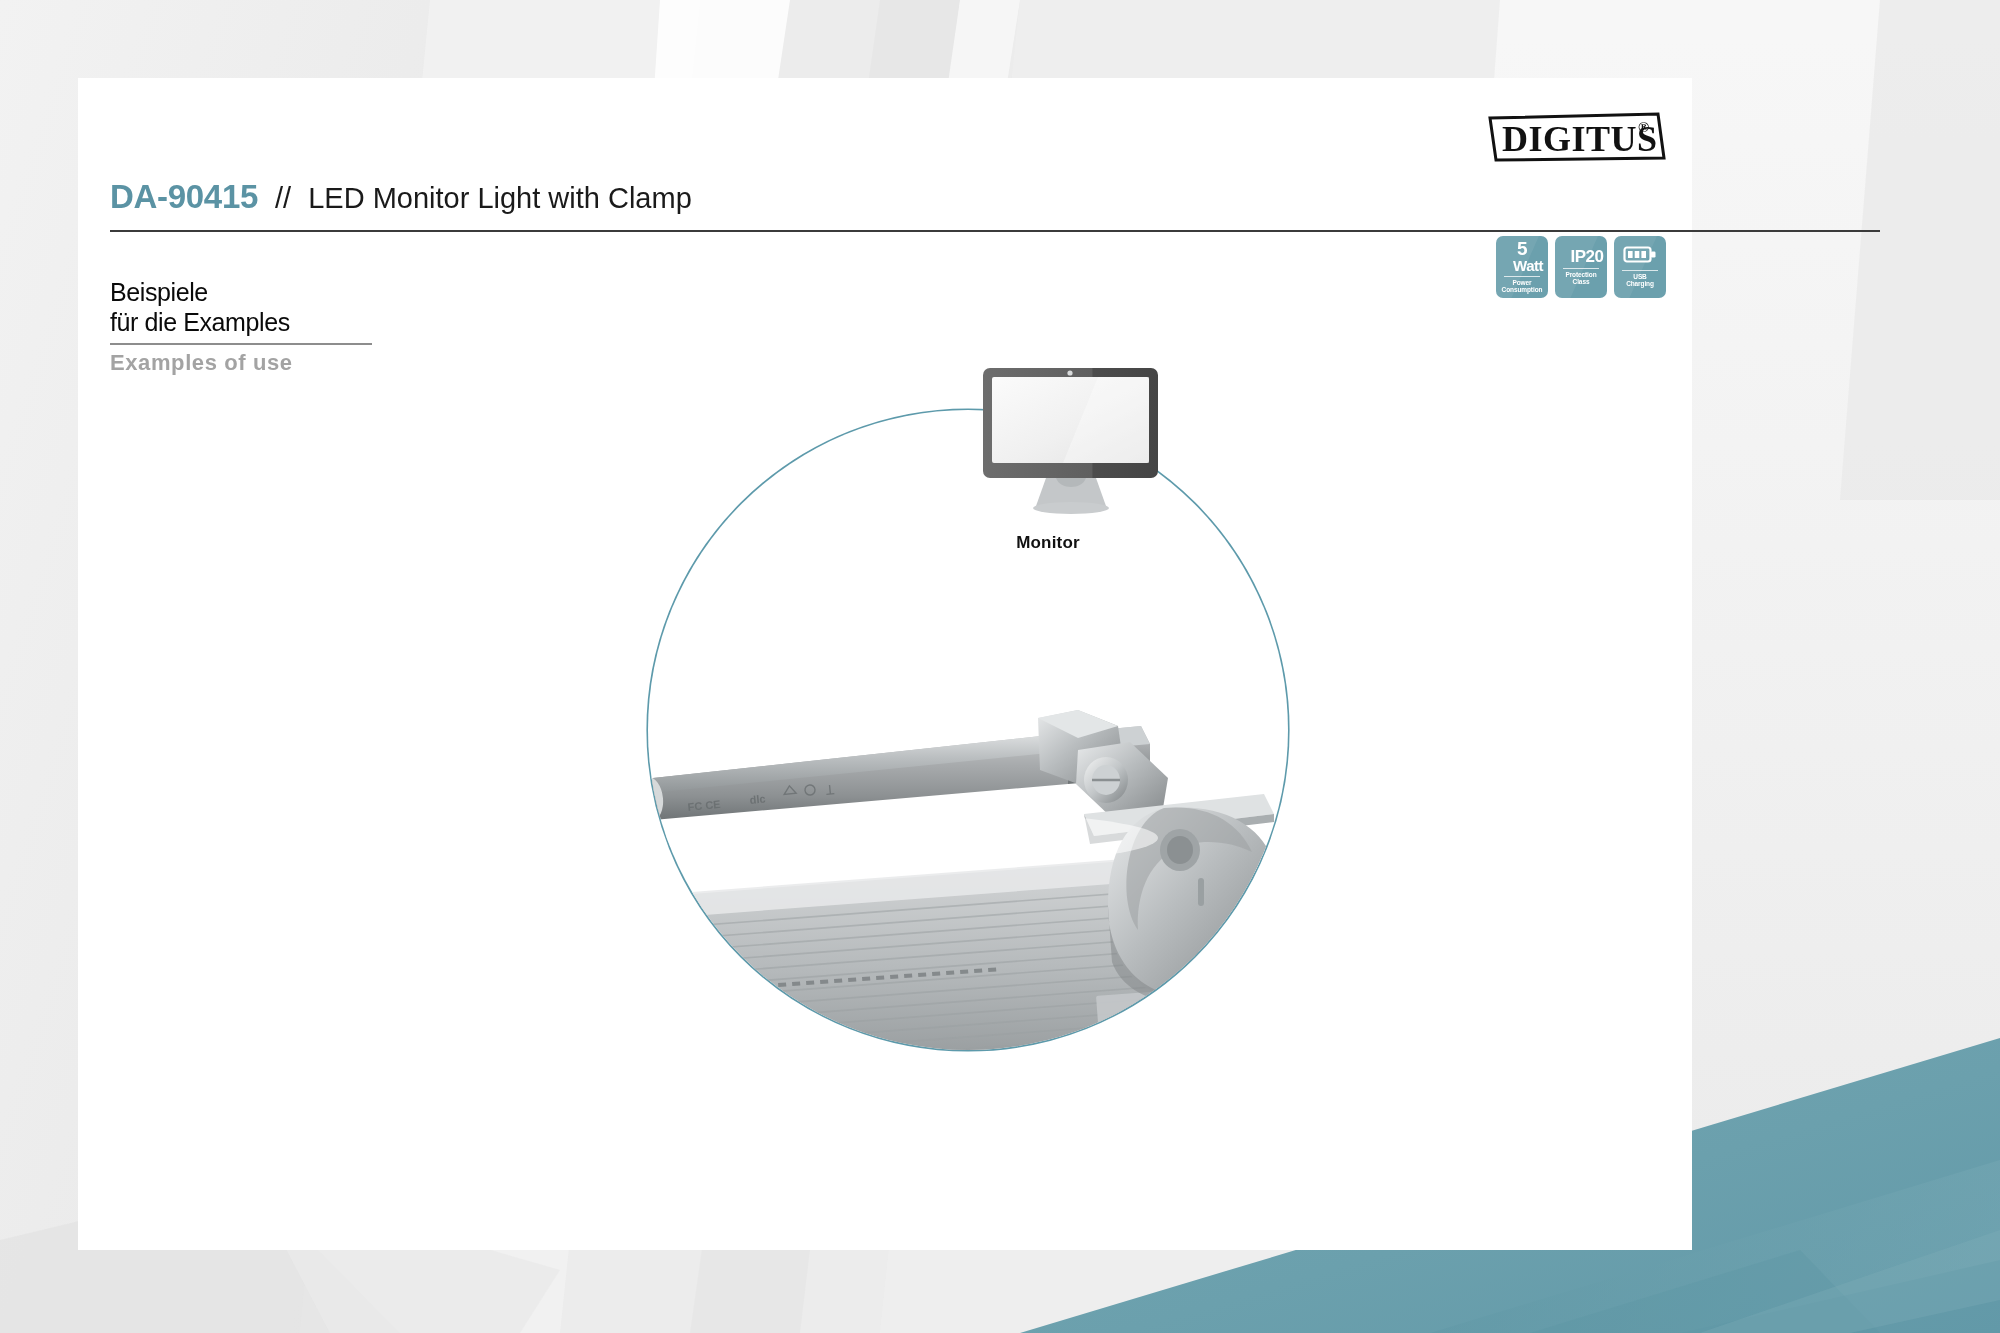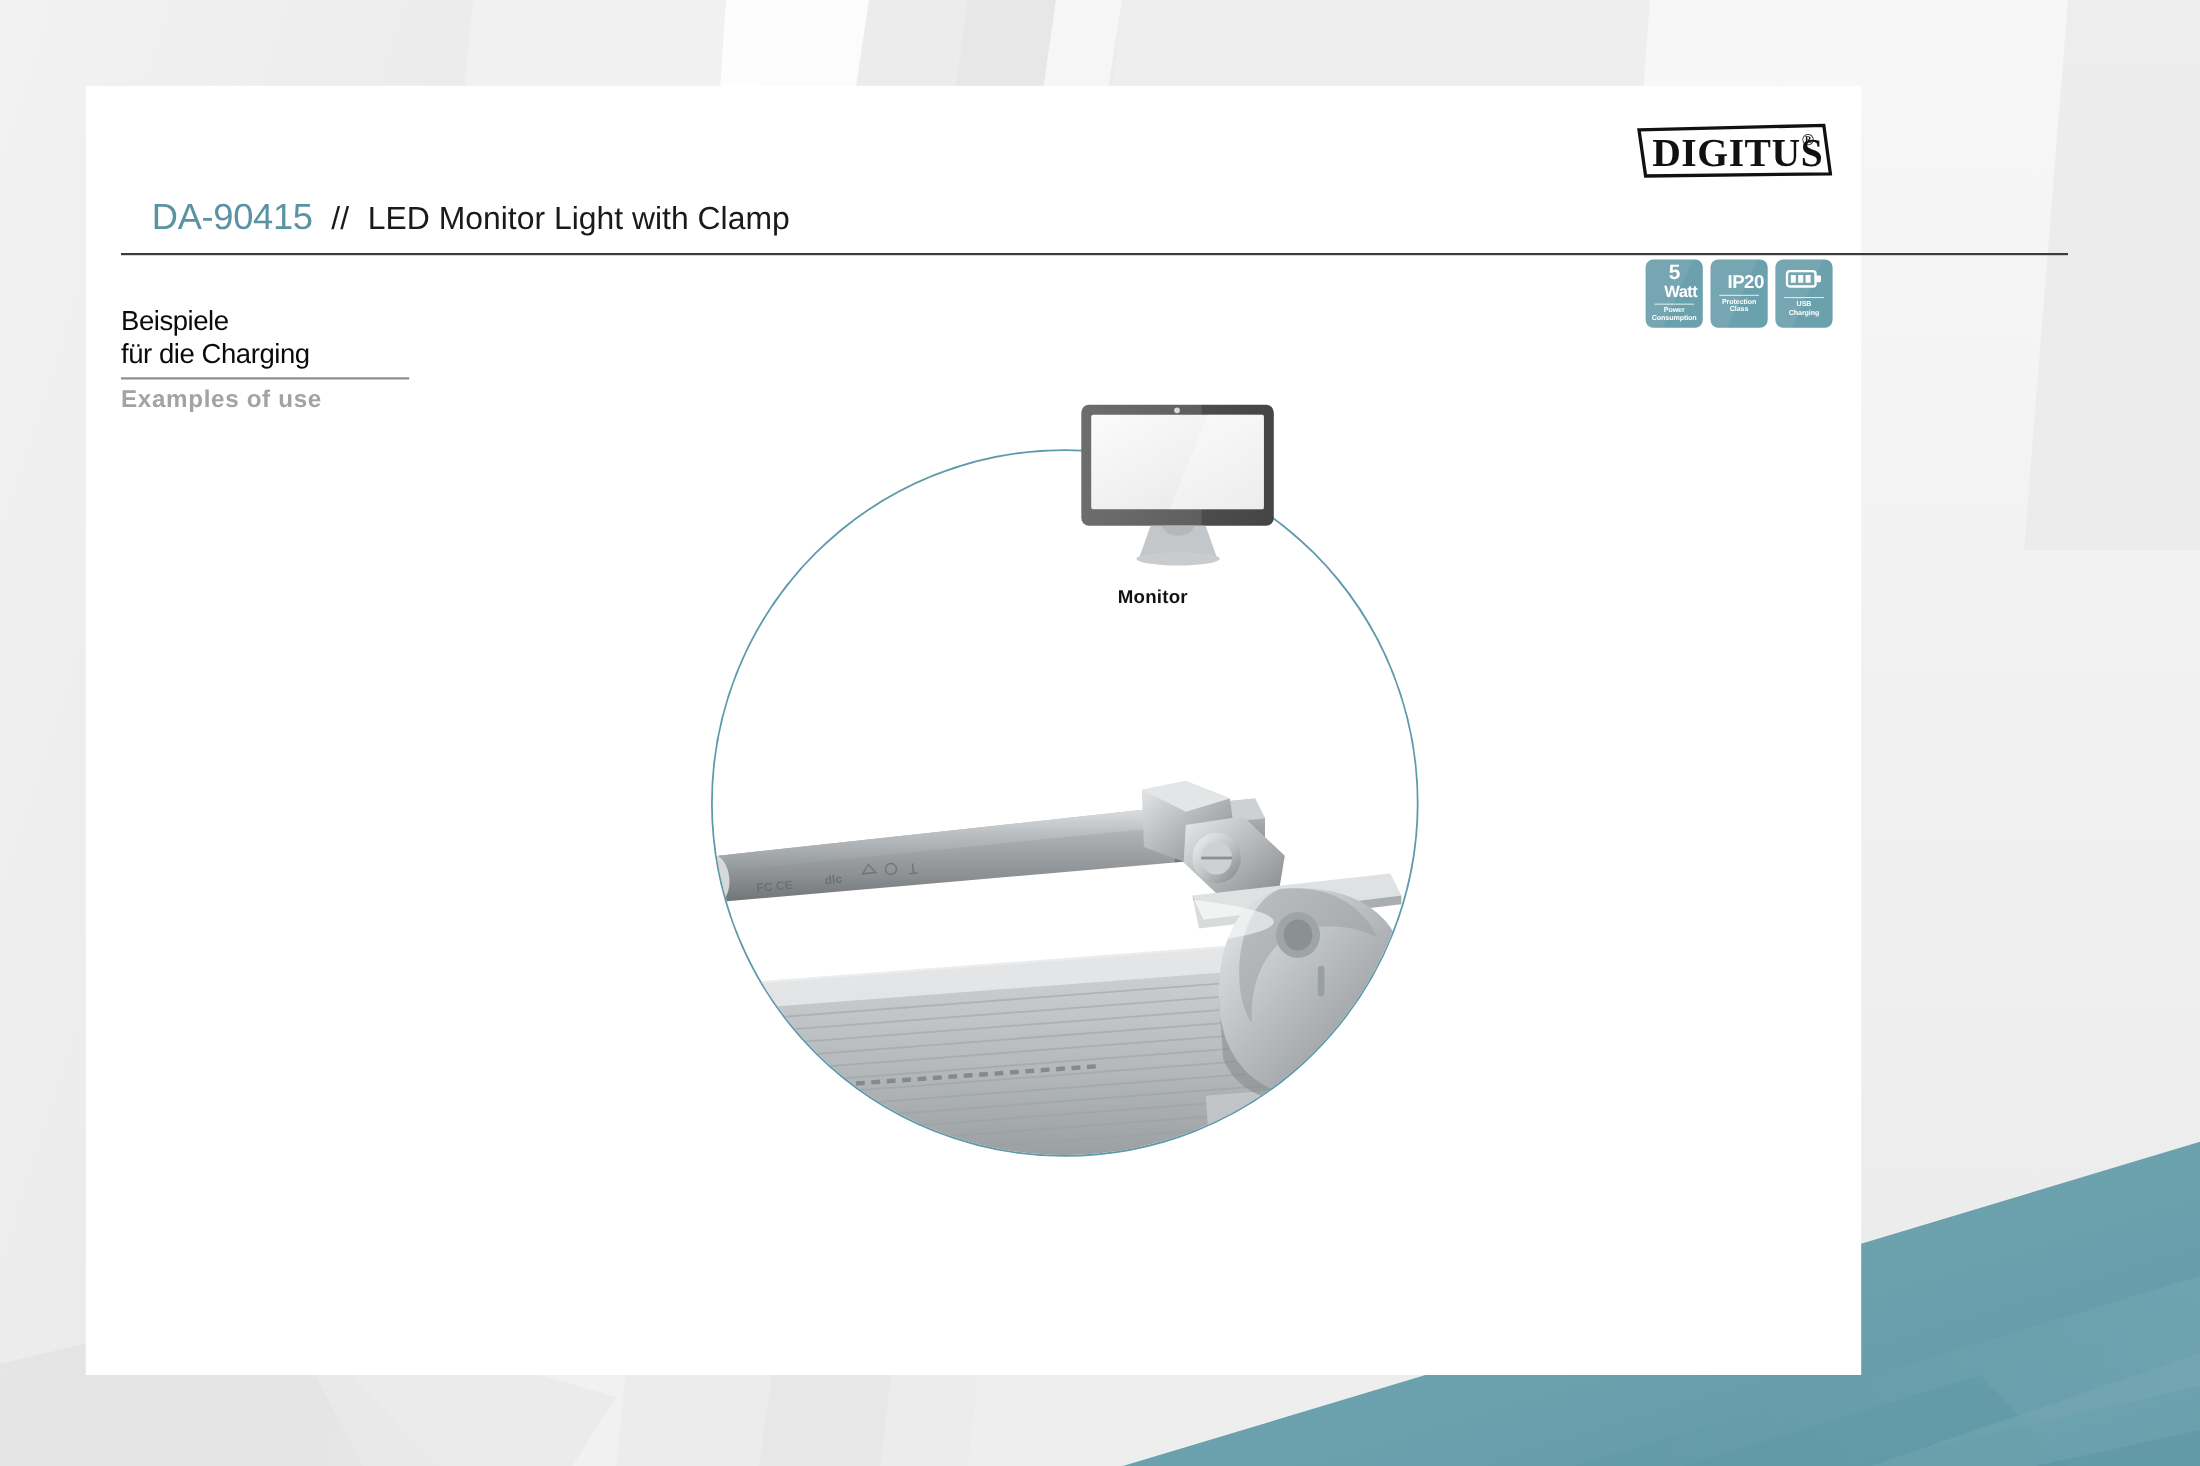--- a/index.html
+++ b/index.html
@@ -44,25 +44,24 @@
     position: absolute;
     left: 32px;
     top: 100px;
     width: 1770px;
     height: 44px;
     display: flex;
     align-items: baseline;
   }
   #article-number {
     font-size: 33px;
-    font-weight: normal;
+    font-weight: bold;
     color: #5b93a4;
     letter-spacing: -0.3px;
     white-space: nowrap;
-    margin-left: 28px;
   }
   #title-sep {
     font-size: 29px;
     color: #1a1a1a;
     margin-left: 17px;
     margin-right: 17px;
     font-weight: normal;
   }
   #product-title {
     font-size: 29px;
@@ -292,21 +291,21 @@
         </span>
         <span class="badge-divider"></span>
         <span class="badge-sub">USB</span>
         <span class="badge-sub">Charging</span>
       </div>
 
     </div>
 
     <div id="heading-block">
       <div class="heading-de">Beispiele</div>
-      <div class="heading-de">für die Charging</div>
+      <div class="heading-de">für die Examples</div>
       <div id="heading-rule"></div>
       <div class="heading-en">Examples of use</div>
     </div>
 
     <div id="illustration">
       <svg viewBox="0 0 1842 1172" width="1842" height="1172">
         <defs>
           <clipPath id="circleClip">
             <circle cx="890" cy="652" r="320"></circle>
           </clipPath>

